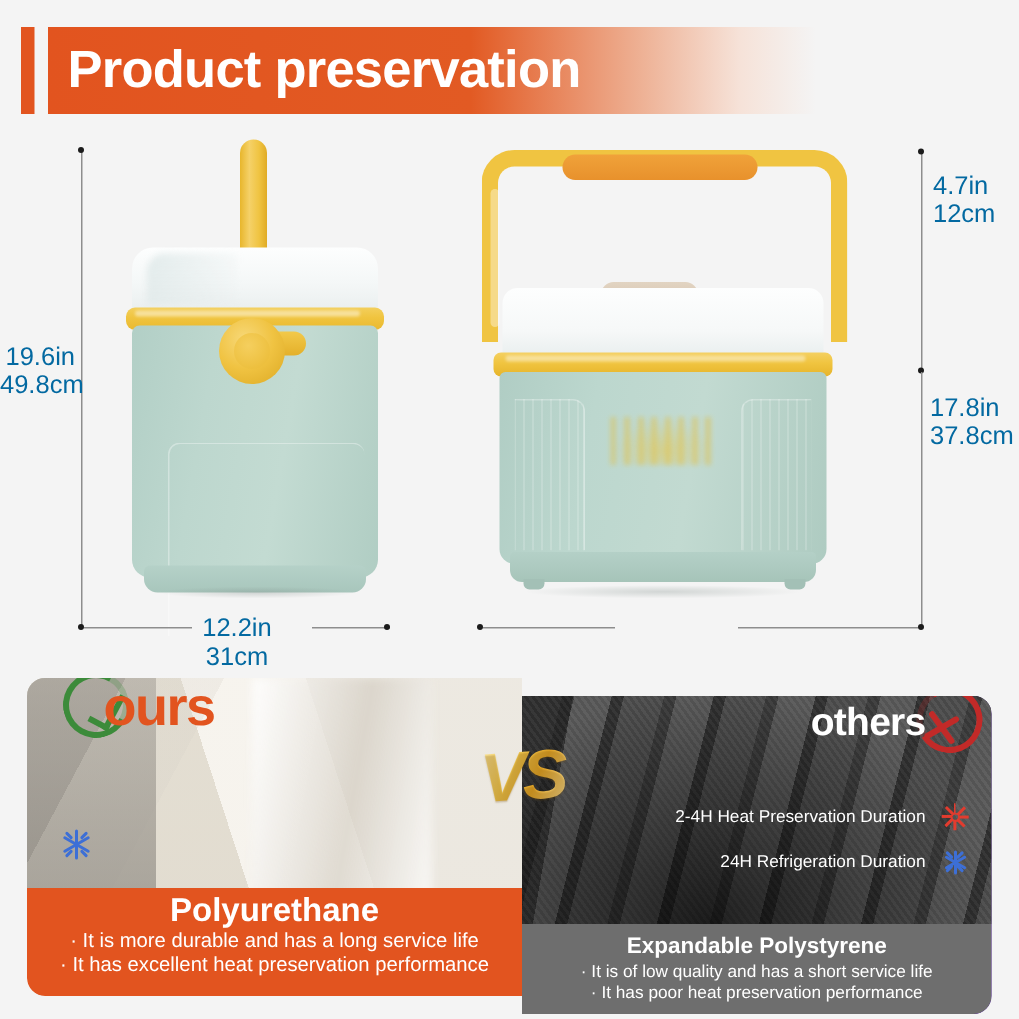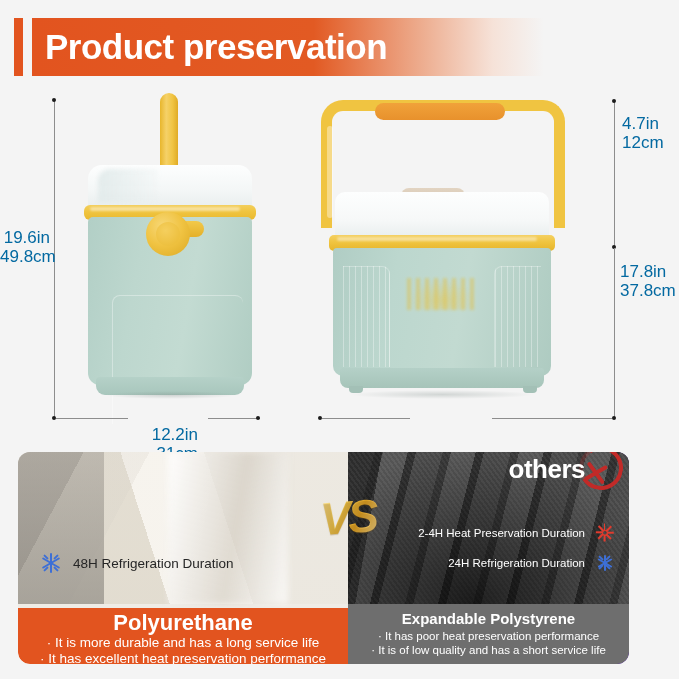--- a/index.html
+++ b/index.html
@@ -169,21 +169,21 @@
   .cr-foot.r{right:36px;}
   .cr-shadow{
     position:absolute;left:36px;top:290px;width:186px;height:9px;
     background:radial-gradient(ellipse at center,rgba(120,135,130,.28),rgba(120,135,130,0) 70%);
   }
 
   
   .cmp{position:absolute;left:18px;top:452px;width:643px;height:212px;}
   .panel{position:absolute;top:0;height:212px;overflow:hidden;}
   .panel-l{left:0;width:330px;border-radius:12px 0 0 12px;background:#efece6;}
-  .panel-r{left:330px;width:281px;border-radius:0 12px 12px 0;background:#4c1d95;}
+  .panel-r{left:330px;width:313px;border-radius:0 12px 12px 0;background:#4c1d95;margin-top:12px;}
 
   .pl-photo{
     position:absolute;left:0;top:0;width:330px;height:152px;
     background:
       linear-gradient(118deg,rgba(150,145,138,.55) 0 16%,rgba(214,209,200,.25) 16% 32%,rgba(255,255,255,0) 32% 100%),
       linear-gradient(72deg,rgba(225,219,206,.85) 0 40%,rgba(247,244,238,.95) 40% 62%,rgba(236,232,224,.9) 62% 100%),
       linear-gradient(180deg,#f3f1ec,#e8e5dd);
   }
   .pl-photo-fold{
     position:absolute;left:150px;top:0;width:120px;height:152px;
@@ -257,21 +257,21 @@
     border:1.6px solid #e23b2e;border-radius:50%;box-sizing:border-box;
   }
   .ico.sm .sun-core{width:6px;height:6px;margin:-3px 0 0 -3px;border-width:1.4px;}
   .ray{position:absolute;left:50%;top:50%;width:1.6px;height:9px;margin:-4.5px 0 0 -.8px;background:#e23b2e;transform-origin:50% 50%;}
   .ico.sm .ray{height:7px;margin:-3.5px 0 0 -.7px;}
   .snow-b{position:absolute;left:50%;top:50%;width:2px;height:20px;margin:-10px 0 0 -1px;background:#3d6fd6;transform-origin:50% 50%;border-radius:1px;}
   .ico.sm .snow-b{height:16px;margin:-8px 0 0 -1px;}
   .snow-t{position:absolute;width:6px;height:2px;background:#3d6fd6;border-radius:1px;}
 
   .footer{position:absolute;left:0;bottom:0;width:100%;}
-  .footer-l{background:#e2541f;height:56px;border-radius:0 0 0 12px;}
+  .footer-l{background:#e2541f;height:72px;border-radius:0 0 0 12px;}
   .footer-r{background:#6e6e6e;height:60px;border-radius:0 0 12px 0;}
   .ft-title{color:#fff;font-weight:bold;text-align:center;white-space:nowrap;}
   .ft-title.l{font-size:22px;line-height:25px;padding-top:2px;}
   .ft-title.r{font-size:15px;line-height:21px;padding-top:4px;}
   .ft-bullet{color:#fff;white-space:nowrap;text-align:center;}
   .ft-bullet.l{font-size:13.5px;line-height:16px;}
   .ft-bullet.r{font-size:11.5px;line-height:14px;}
 
   .vs{
     position:absolute;left:297px;top:36px;width:66px;height:58px;
@@ -316,21 +316,21 @@
   <div class="dot" style="left:52px;top:98px;"></div>
   <div class="dot" style="left:52px;top:416px;"></div>
   <div class="dimlabel left" style="left:0px;top:228px;width:50px;">
     <div>19.6in</div>
     <div>49.8cm</div>
   </div>
 
   <div class="hline" style="left:56px;top:418px;width:72px;"></div>
   <div class="hline" style="left:208px;top:418px;width:52px;"></div>
   <div class="dot" style="left:256px;top:416px;"></div>
-  <div class="dimlabel" style="left:118px;top:425px;width:80px;text-align:right;">
+  <div class="dimlabel" style="left:118px;top:409px;width:80px;">
     <div>12.2in</div>
     <div>31cm</div>
   </div>
 
   <div class="cooler-r">
     <div class="cr-hoop"></div>
     <div class="cr-hoop-grip"></div>
     <div class="cr-hoop-hl"></div>
     <div class="cr-lid-grip"></div>
     <div class="cr-lid">
@@ -369,33 +369,38 @@
   <div class="dot" style="left:318px;top:416px;"></div>
 
   <div class="cmp">
 
     <div class="panel panel-l">
       <div class="pl-photo">
         <div class="pl-photo-dark"></div>
         <div class="pl-photo-fold"></div>
       </div>
 
+      <div class="badge-ours">
+        <div class="chk-ring">
+          <div class="chk-mark"></div>
+        </div>
+        <div class="lbl-ours">ours</div>
+      </div>
 
 
       <div class="spec-row l" style="top:100px;">
         <span class="ico">
           <span class="snow-b" style="transform:rotate(0deg);"></span>
           <span class="snow-b" style="transform:rotate(60deg);"></span>
           <span class="snow-b" style="transform:rotate(120deg);"></span>
           <span class="snow-t" style="left:3px;top:4px;transform:rotate(45deg);"></span>
           <span class="snow-t" style="right:3px;top:4px;transform:rotate(-45deg);"></span>
           <span class="snow-t" style="left:3px;bottom:4px;transform:rotate(-45deg);"></span>
           <span class="snow-t" style="right:3px;bottom:4px;transform:rotate(45deg);"></span>
         </span>
-        <span class="spec-text">48H Refrigeration Duration</span>
       </div>
 
       <div class="footer footer-l">
         <div class="ft-title l">Polyurethane</div>
         <div class="ft-bullet l">· It is more durable and has a long service life</div>
         <div class="ft-bullet l">· It has excellent heat preservation performance</div>
       </div>
     </div>
 
     <div class="panel panel-r">
@@ -435,21 +440,21 @@
           <span class="snow-b" style="transform:rotate(120deg);"></span>
           <span class="snow-t" style="left:2px;top:3px;transform:rotate(45deg);"></span>
           <span class="snow-t" style="right:2px;top:3px;transform:rotate(-45deg);"></span>
           <span class="snow-t" style="left:2px;bottom:3px;transform:rotate(-45deg);"></span>
           <span class="snow-t" style="right:2px;bottom:3px;transform:rotate(45deg);"></span>
         </span>
       </div>
 
       <div class="footer footer-r">
         <div class="ft-title r">Expandable Polystyrene</div>
+        <div class="ft-bullet r">· It is of low quality and has a short service life</div>
         <div class="ft-bullet r">· It has poor heat preservation performance</div>
-        <div class="ft-bullet r">· It is of low quality and has a short service life</div>
       </div>
     </div>
 
     <div class="vs">VS</div>
   </div>
 
 </div>
 
 </body></html>

